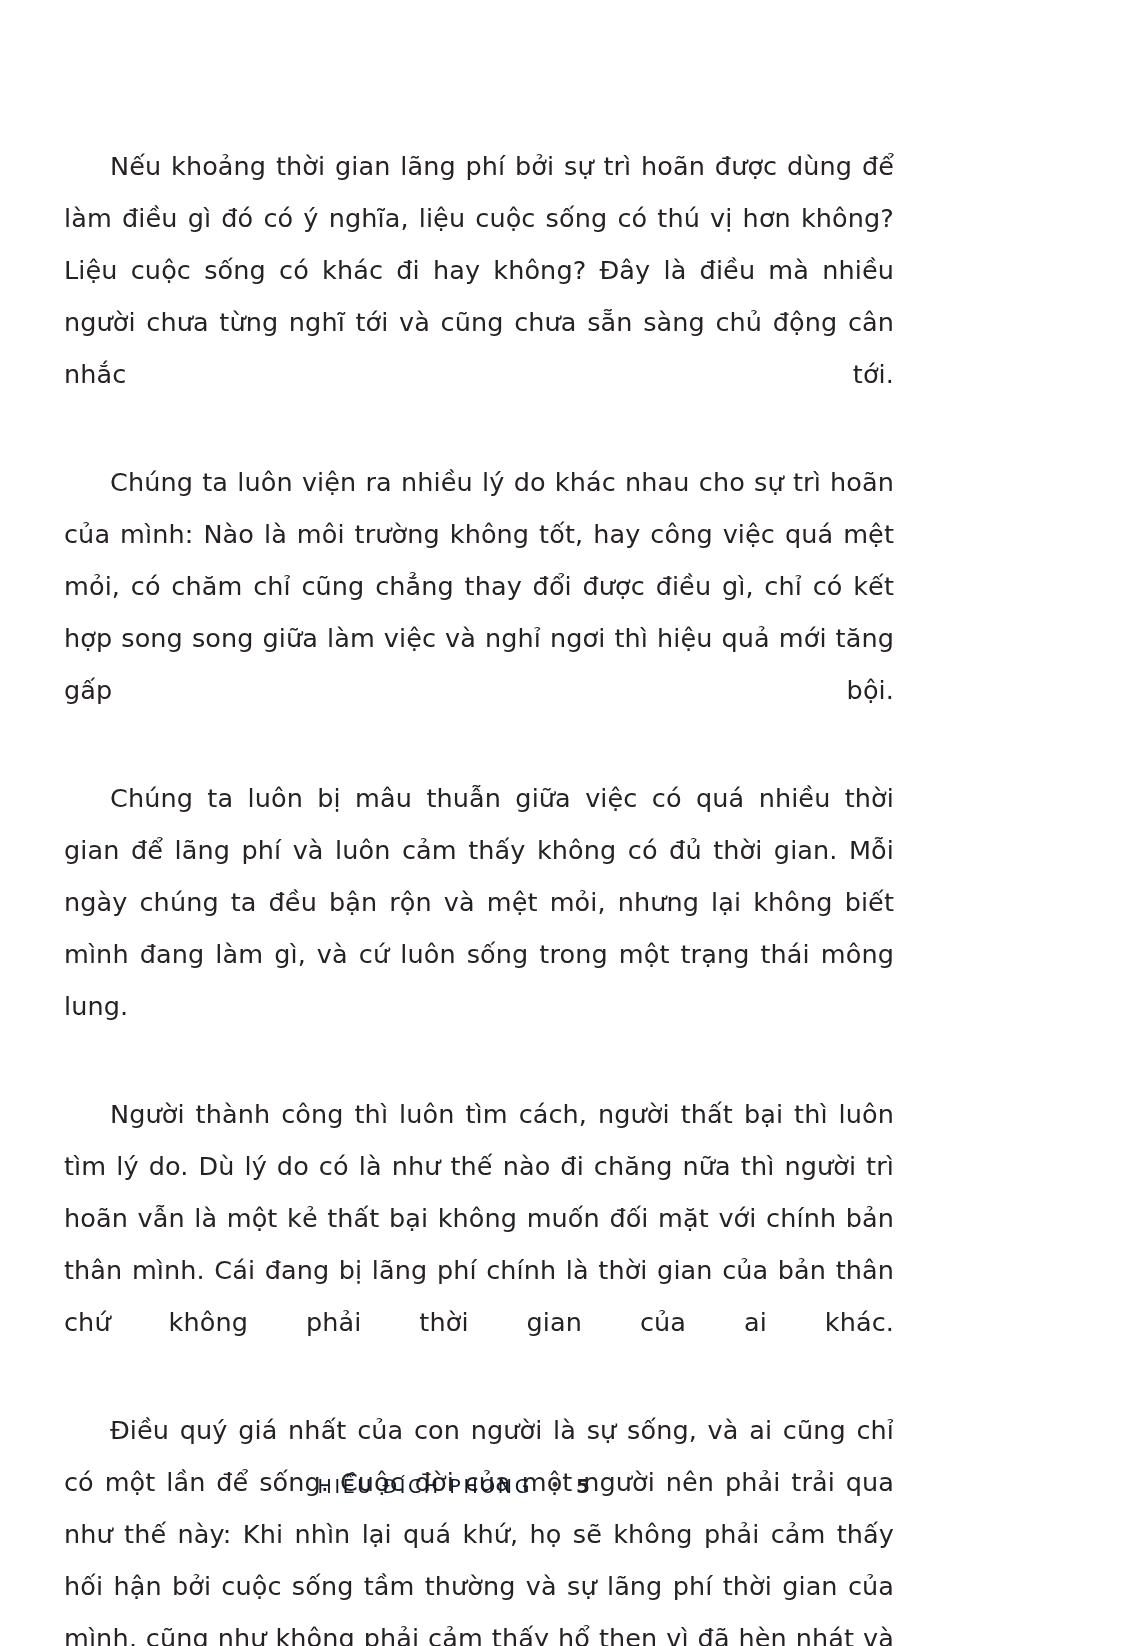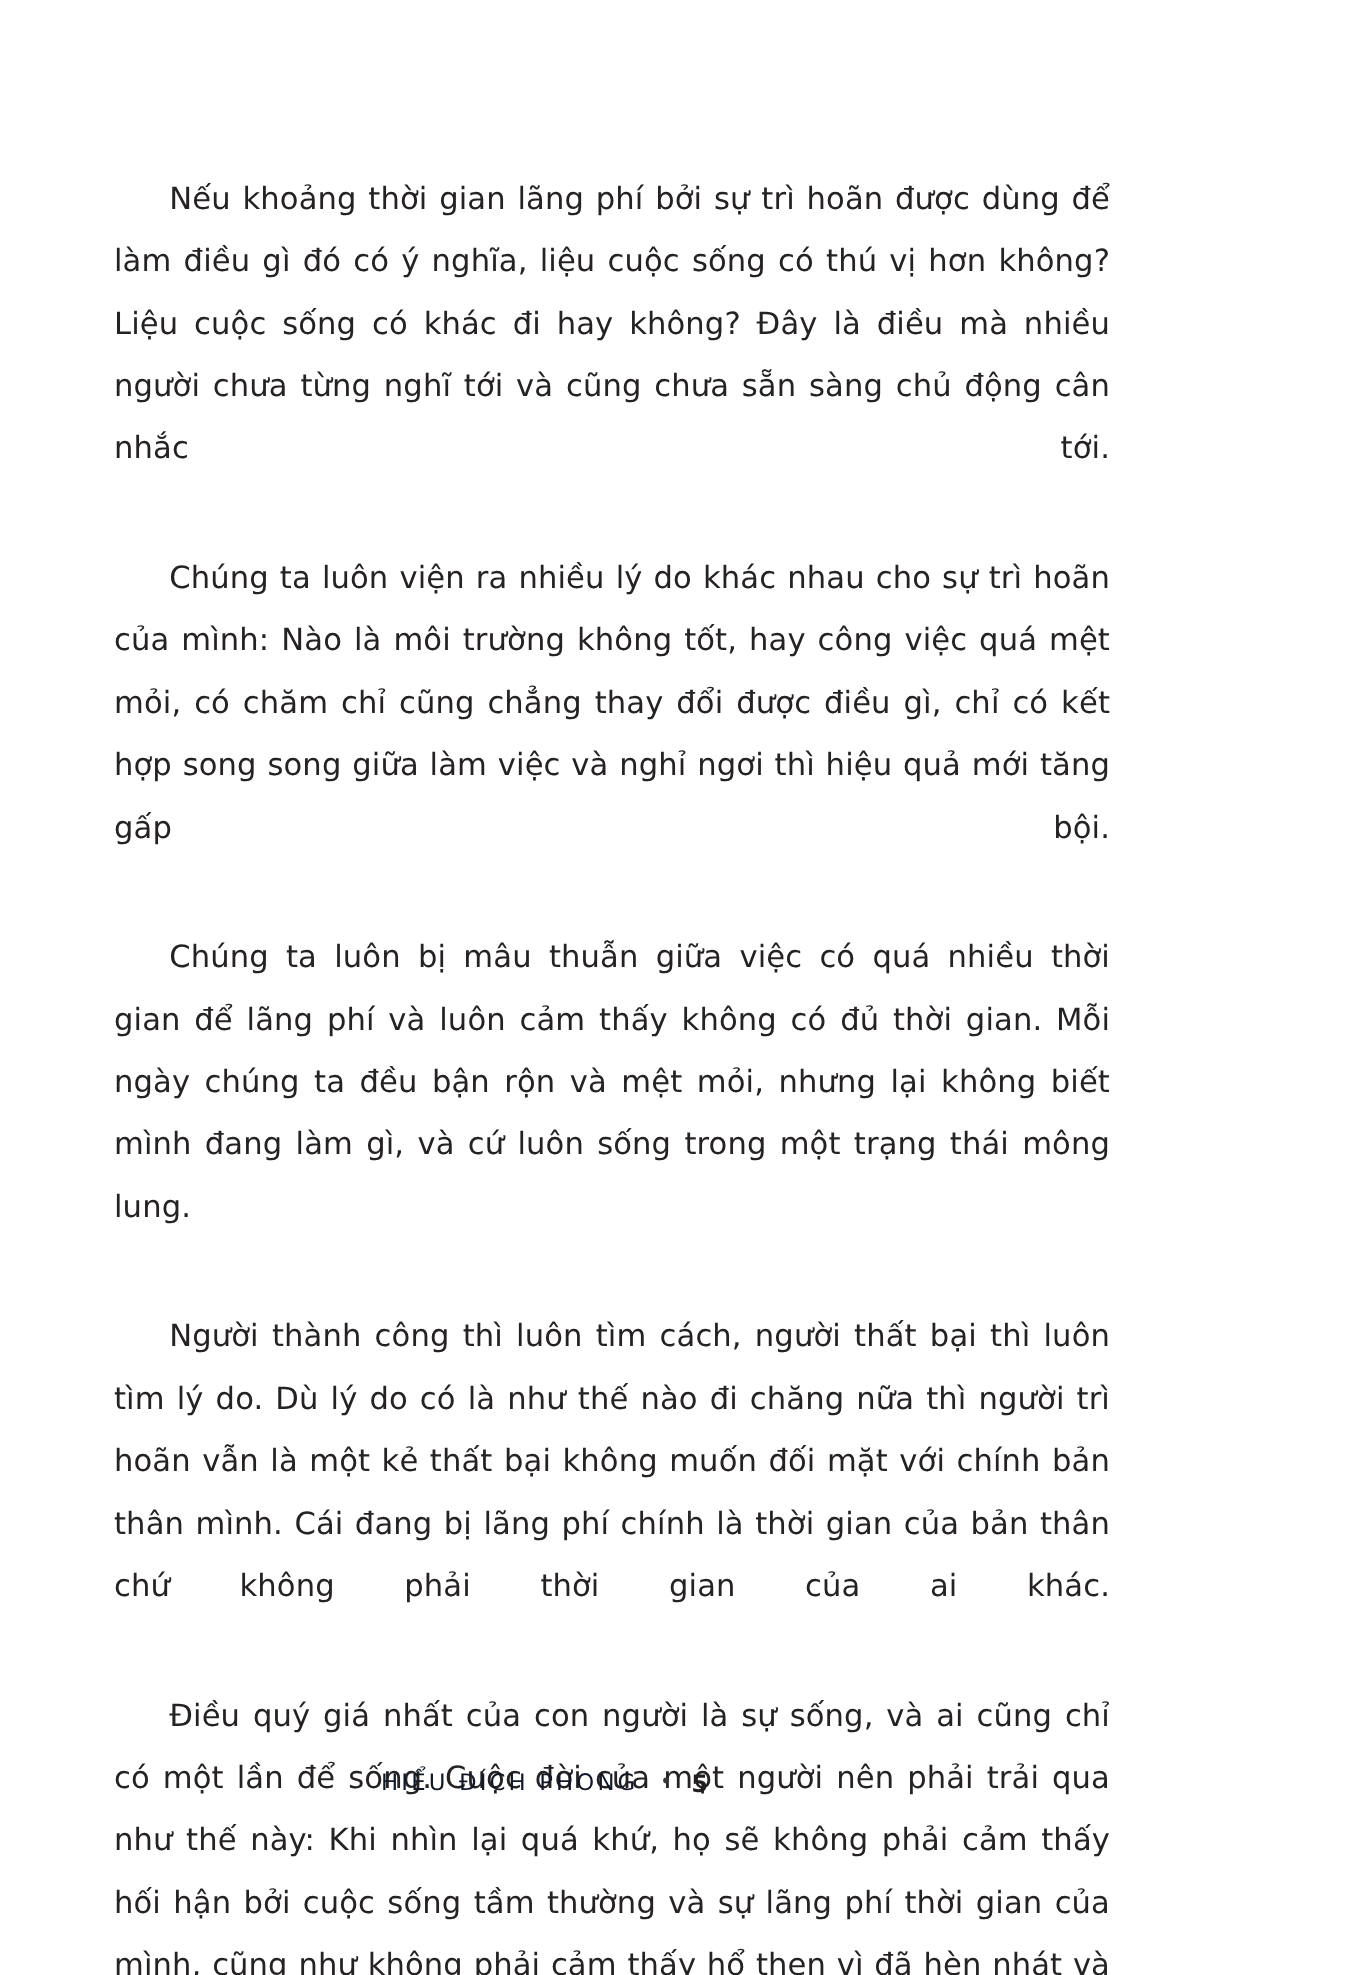--- a/index.html
+++ b/index.html
@@ -13,21 +13,21 @@
     font-family: "DejaVu Sans", sans-serif;
     color: #231f20;
     overflow: hidden;
   }
 
   .page {
     position: relative;
     width: 908px;
     height: 1646px;
     box-sizing: border-box;
-    padding: 140px 148px 0 95px;
+    padding: 140px 148px 0 64px;
   }
 
   .content {
     width: 830px;
     margin: 0 auto;
   }
 
   .para {
     margin: 0 0 4px 0;
     font-size: 25.5px;

